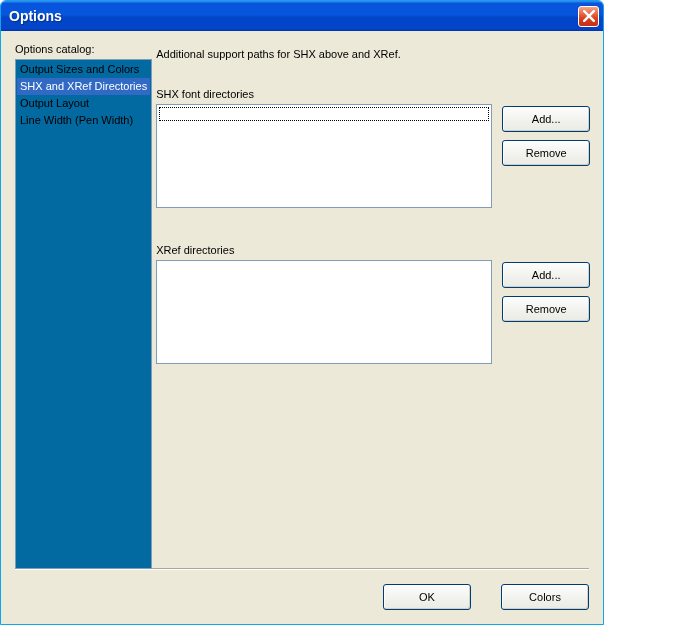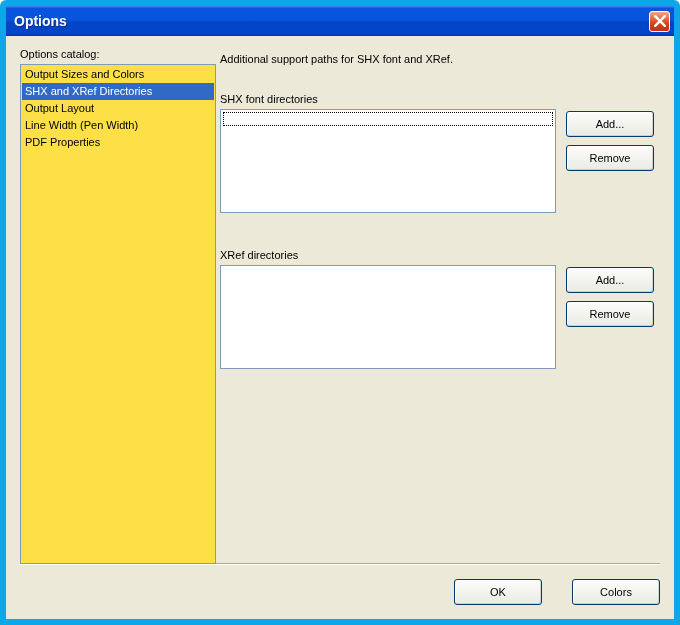--- a/index.html
+++ b/index.html
@@ -7,23 +7,23 @@
     margin: 0;
     padding: 0;
     font-family: Tahoma, sans-serif;
     font-size: 11px;
     background: #fff;
     width: 680px;
     height: 625px;
     overflow: hidden;
   }
   .window {
-    width: 680px;
+    width: 604px;
     height: 625px;
-    border: 6px solid #0ea5e9;
+    border: 1px solid #0ea5e9;
     background: #ece9d8;
     display: flex;
     flex-direction: column;
     border-radius: 6px 6px 0 0;
     overflow: hidden;
   }
   .titlebar {
     height: 30px;
     background: linear-gradient(to bottom, #3f8cf3 0%, #0855dd 8%, #0855dd 45%, #0345c8 55%, #0345c8 92%, #0033aa 100%);
     display: flex;
@@ -58,21 +58,21 @@
     width: 196px;
     display: flex;
     flex-direction: column;
   }
   .catalog-label {
     margin-bottom: 4px;
     color: #000;
   }
   .catalog-list {
     flex: 1;
-    background: #fde047;
+    background: #0369a1;
     border: 1px solid #7f9db9;
     padding: 1px;
     min-height: 478px;
   }
   .catalog-item {
     padding: 1px 3px;
     line-height: 15px;
     white-space: nowrap;
     cursor: default;
   }
@@ -148,26 +148,25 @@
   </div>
 
   <div class="body">
     <div class="left-col">
       <div class="catalog-label">Options catalog:</div>
       <div class="catalog-list">
         <div class="catalog-item">Output Sizes and Colors</div>
         <div class="catalog-item selected">SHX and XRef Directories</div>
         <div class="catalog-item">Output Layout</div>
         <div class="catalog-item">Line Width (Pen Width)</div>
-        <div class="catalog-item">PDF Properties</div>
       </div>
     </div>
 
     <div class="right-col">
-      <div class="intro-text">Additional support paths for SHX font and XRef.</div>
+      <div class="intro-text">Additional support paths for SHX above and XRef.</div>
 
       <div class="section-label">SHX font directories</div>
       <div class="section-row">
         <div class="listbox">
           <div class="focus-row"></div>
         </div>
         <div class="button-stack">
           <div class="std-btn">Add...</div>
           <div class="std-btn">Remove</div>
         </div>

